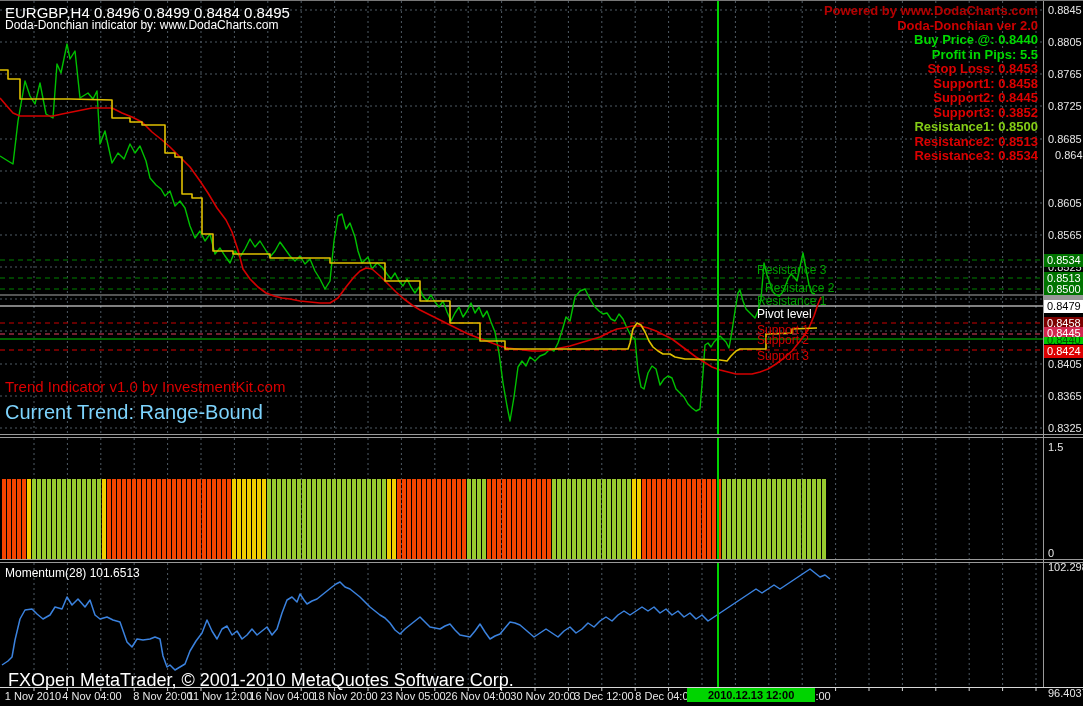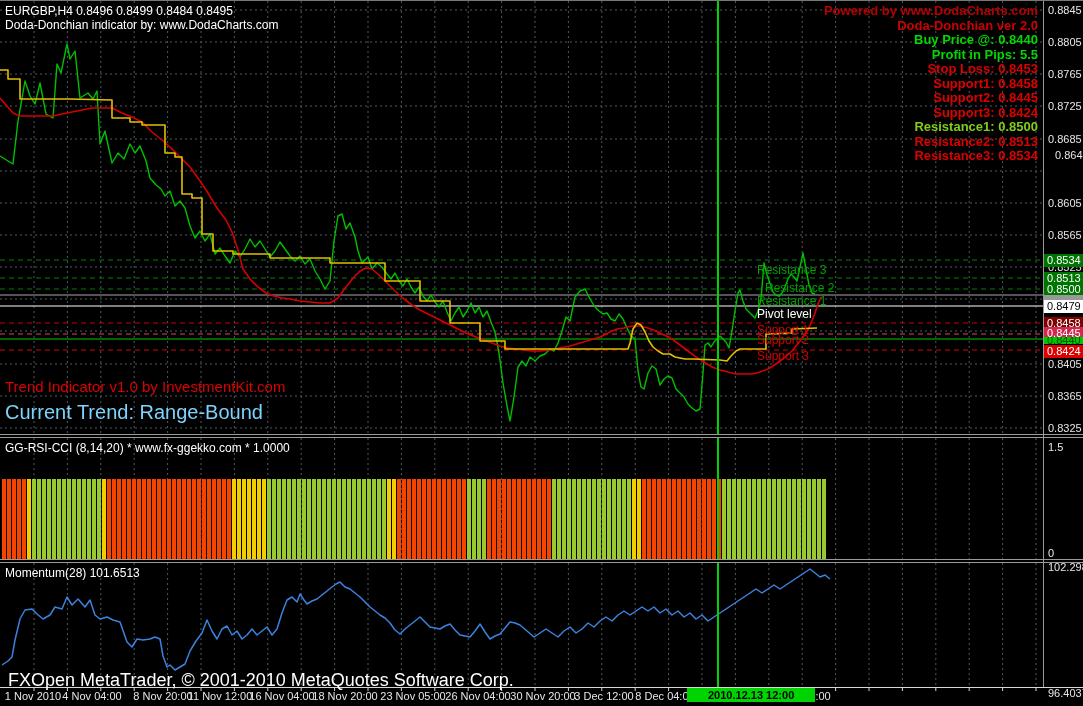--- a/index.html
+++ b/index.html
@@ -7,21 +7,21 @@
           font-family:"Liberation Sans",sans-serif;color:#fff;border-top:1px solid #777;}
   svg{position:absolute;left:0;display:block;}
   #svg-main{top:0;}
   #svg-gg{top:437px;}
   #svg-mom{top:562px;}
   #svg-taxis{top:686px;}
   .sep{position:absolute;left:0;width:1083px;height:2px;border-top:1px solid #9a9a9a;border-bottom:1px solid #9a9a9a;background:#000;}
   #sep1{top:433px;} #sep2{top:558px;}
   .vsep{position:absolute;left:1043px;top:0;width:1px;height:686px;background:#9a9a9a;}
   .ovl{position:absolute;white-space:nowrap;}
-  .sym{left:5px;top:3px;font-size:12px;color:#fff;}
+  .sym{left:5px;top:3px;font-size:15px;color:#fff;}
   .credit{left:5px;top:17px;font-size:12px;color:#fff;}
   .sig{right:45px;top:3px;text-align:right;font-size:13px;font-weight:bold;line-height:14.5px;}
   .trend1{left:5px;top:377px;font-size:15px;color:#dc0000;}
   .trend2{left:5px;top:400px;font-size:20px;color:#7dd3fc;}
   .gg-title{left:5px;top:440px;font-size:12px;color:#fff;}
   .mom-title{left:5px;top:565px;font-size:12px;color:#fff;}
   .footer{left:8px;top:669px;font-size:18px;color:#fff;}
   .plabel{position:absolute;left:1048px;font-size:11px;color:#e6e6e6;white-space:nowrap;}
   .pbox{position:absolute;left:1044px;width:39px;font-size:11px;padding-left:3px;overflow:hidden;white-space:nowrap;}
   .axv{position:absolute;left:1048px;font-size:11px;color:#e6e6e6;white-space:nowrap;}
@@ -371,40 +371,39 @@
   <div class="ovl credit">Doda-Donchian indicator by: www.DodaCharts.com</div>
 
   <div class="ovl sig" id="signal-overlay">
       <div style="color: rgb(180, 0, 0);">Powered by www.DodaCharts.com</div>
       <div style="color: rgb(204, 0, 0);">Doda-Donchian ver 2.0</div>
       <div style="color: rgb(0, 216, 0);">Buy Price @: 0.8440</div>
       <div style="color: rgb(0, 216, 0);">Profit in Pips: 5.5</div>
       <div style="color: rgb(220, 0, 0);">Stop Loss: 0.8453</div>
       <div style="color: rgb(220, 0, 0);">Support1: 0.8458</div>
       <div style="color: rgb(220, 0, 0);">Support2: 0.8445</div>
-      <div style="color: rgb(220, 0, 0);">Support3: 0.8424</div>
+      <div style="color: rgb(220, 0, 0);">Support3: 0.3852</div>
       <div style="color: #84cc16;">Resistance1: 0.8500</div>
       <div style="color: rgb(220, 0, 0);">Resistance2: 0.8513</div>
       <div style="color: rgb(220, 0, 0);">Resistance3: 0.8534</div>
     </div>
 
   <div class="ovl trend1">Trend Indicator v1.0 by InvestmentKit.com</div>
   <div class="ovl trend2">Current Trend: Range-Bound</div>
 
   <div id="level-labels">
       <div class="lvl" style="top: 262px; color: rgb(0, 160, 0);">Resistance 3</div>
       <div class="lvl" style="top: 280px; color: rgb(0, 160, 0); margin-left: 8px;">Resistance 2</div>
       <div class="lvl" style="top: 293px; color: rgb(0, 160, 0);">Resistance 1</div>
       <div class="lvl" style="top: 306px; color: rgb(255, 255, 255);">Pivot level</div>
       <div class="lvl" style="top: 322px; color: rgb(212, 0, 0);">Support 1</div>
       <div class="lvl" style="top: 332px; color: rgb(212, 0, 0);">Support 2</div>
       <div class="lvl" style="top: 348px; color: rgb(212, 0, 0);">Support 3</div>
     </div>
 
-  <div class="ovl gg-title">GG-RSI-CCI (8,14,20) * www.fx-ggekko.com *  1.0000</div>
   <div class="ovl mom-title">Momentum(28) 101.6513</div>
   <div class="ovl footer">FXOpen MetaTrader, © 2001-2010 MetaQuotes Software Corp.</div>
 
   <div id="price-axis">
       <div class="plabel" style="top: 3px;">0.8845</div>
       <div class="plabel" style="top: 35px;">0.8805</div>
       <div class="plabel" style="top: 67px;">0.8765</div>
       <div class="plabel" style="top: 99px;">0.8725</div>
       <div class="plabel" style="top: 132px;">0.8685</div>
       <div class="plabel" style="top: 148px; padding-left: 7px;">0.8645</div>

